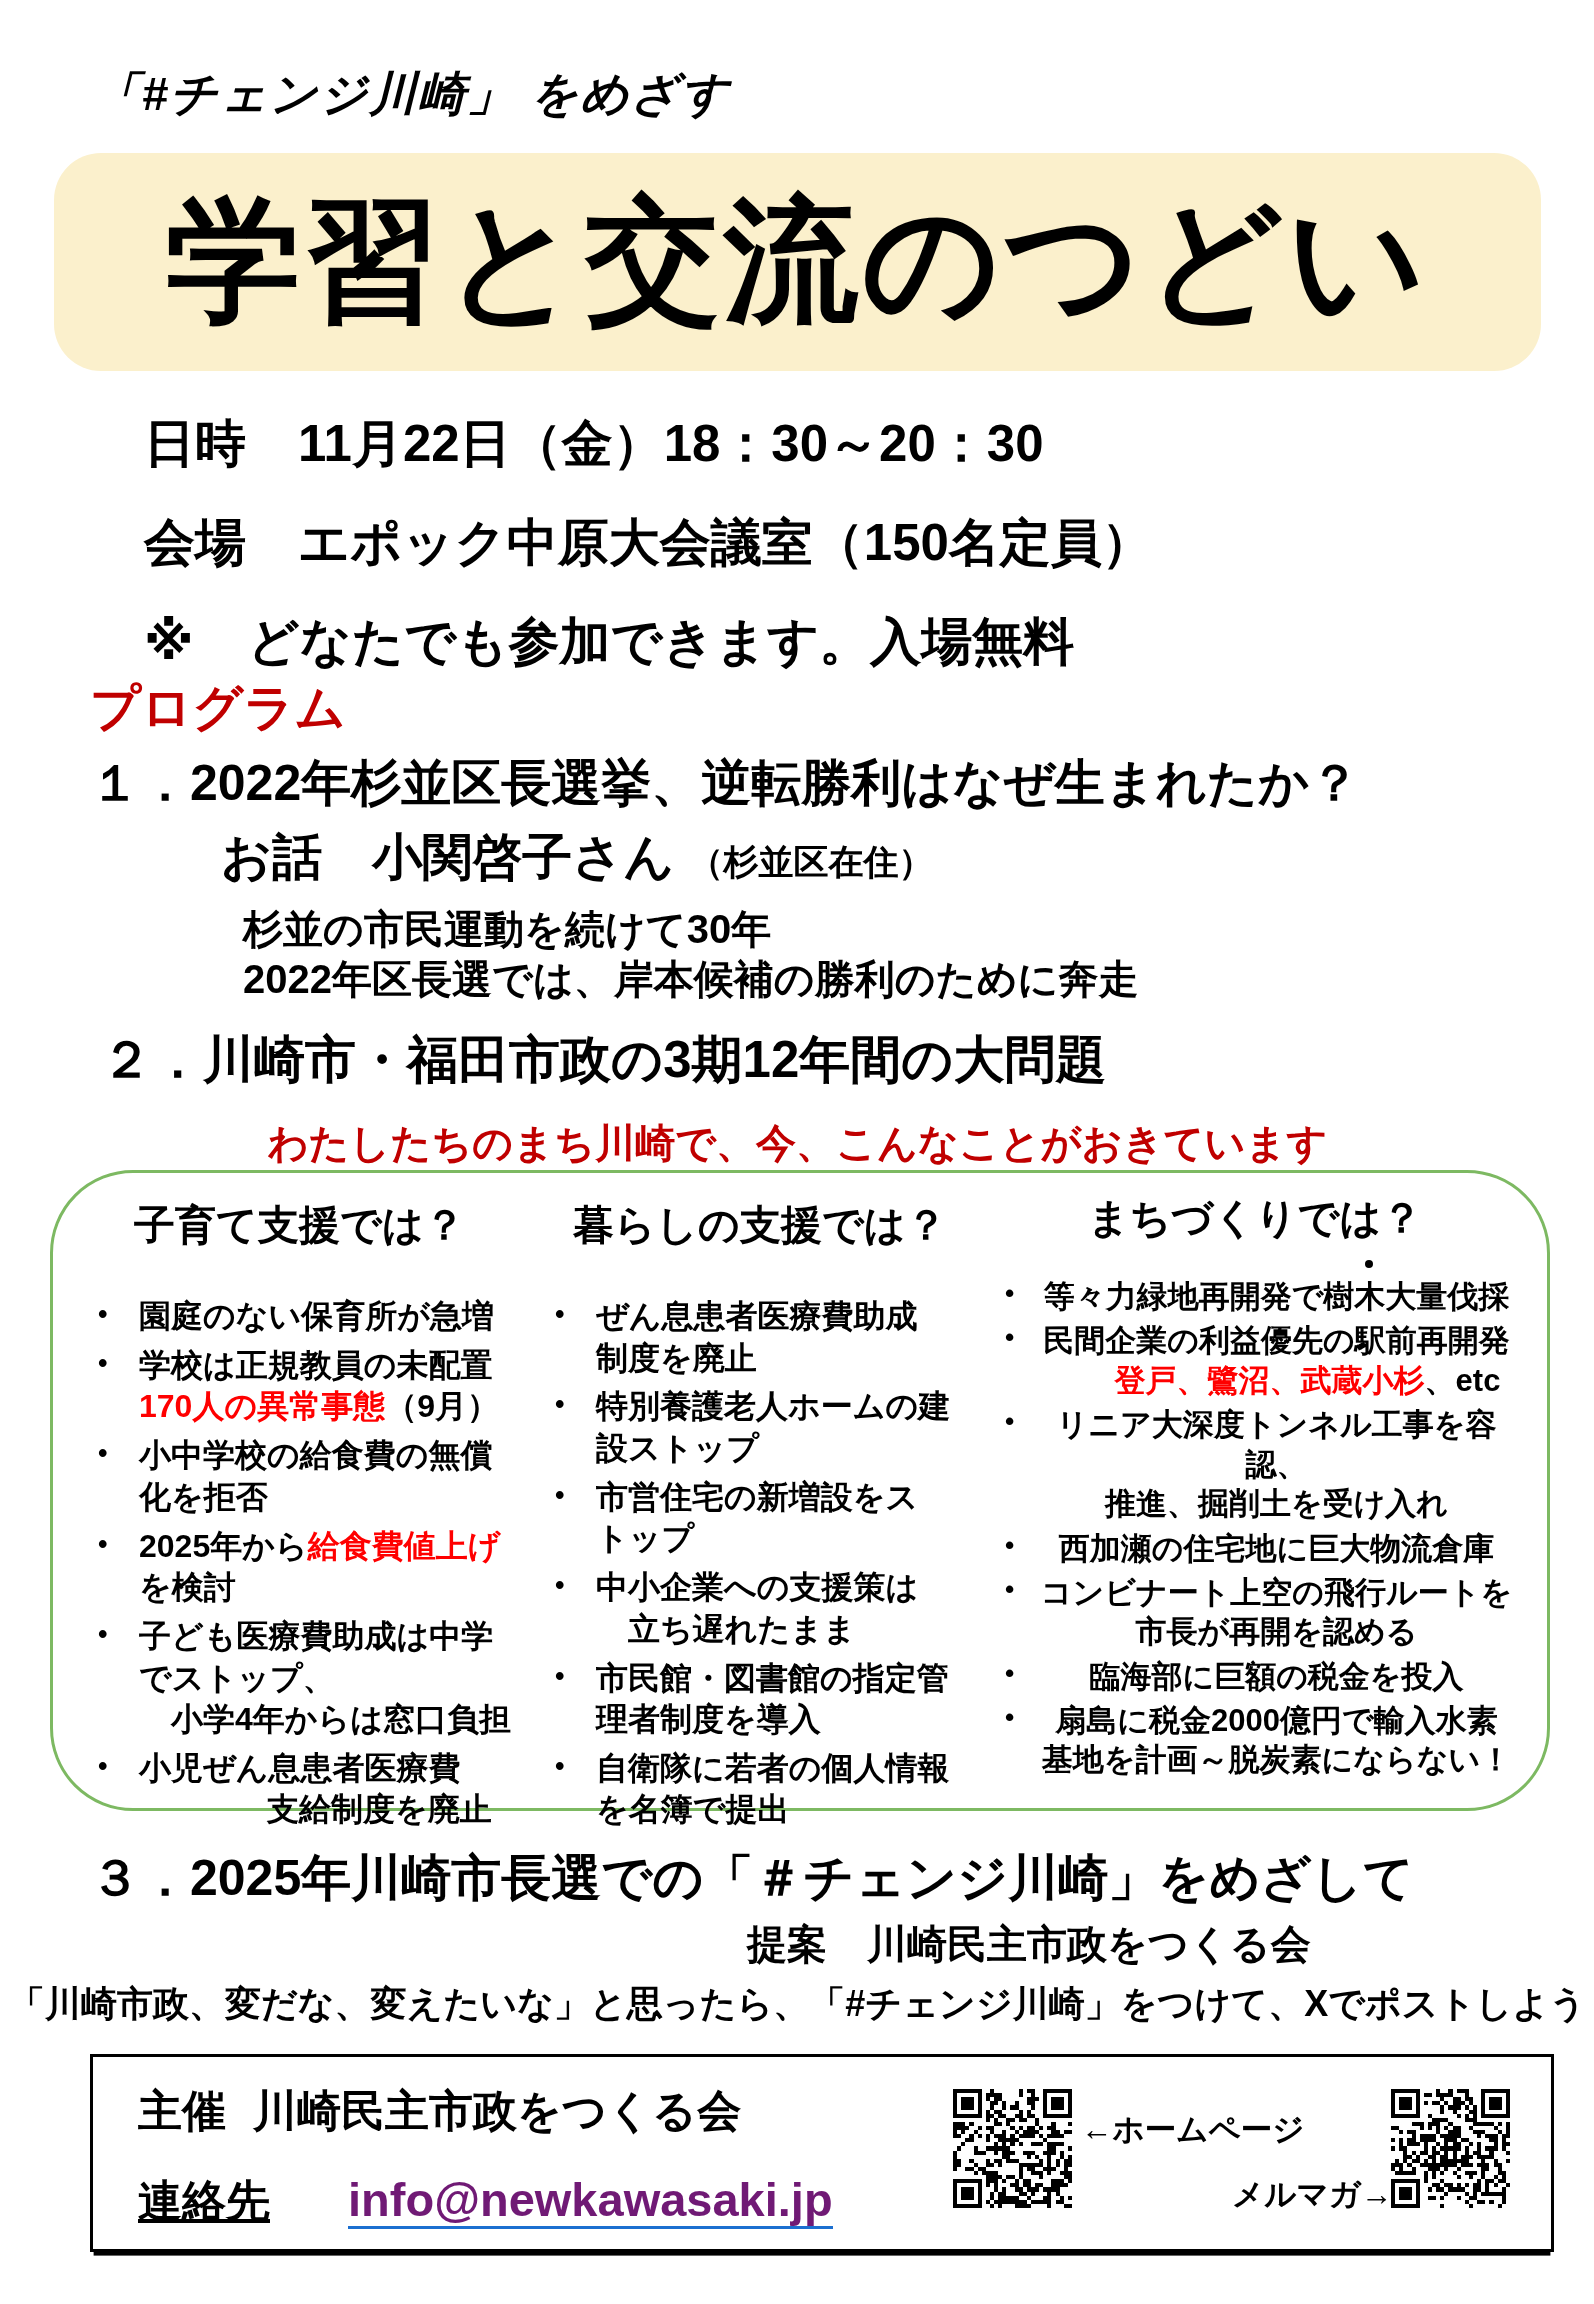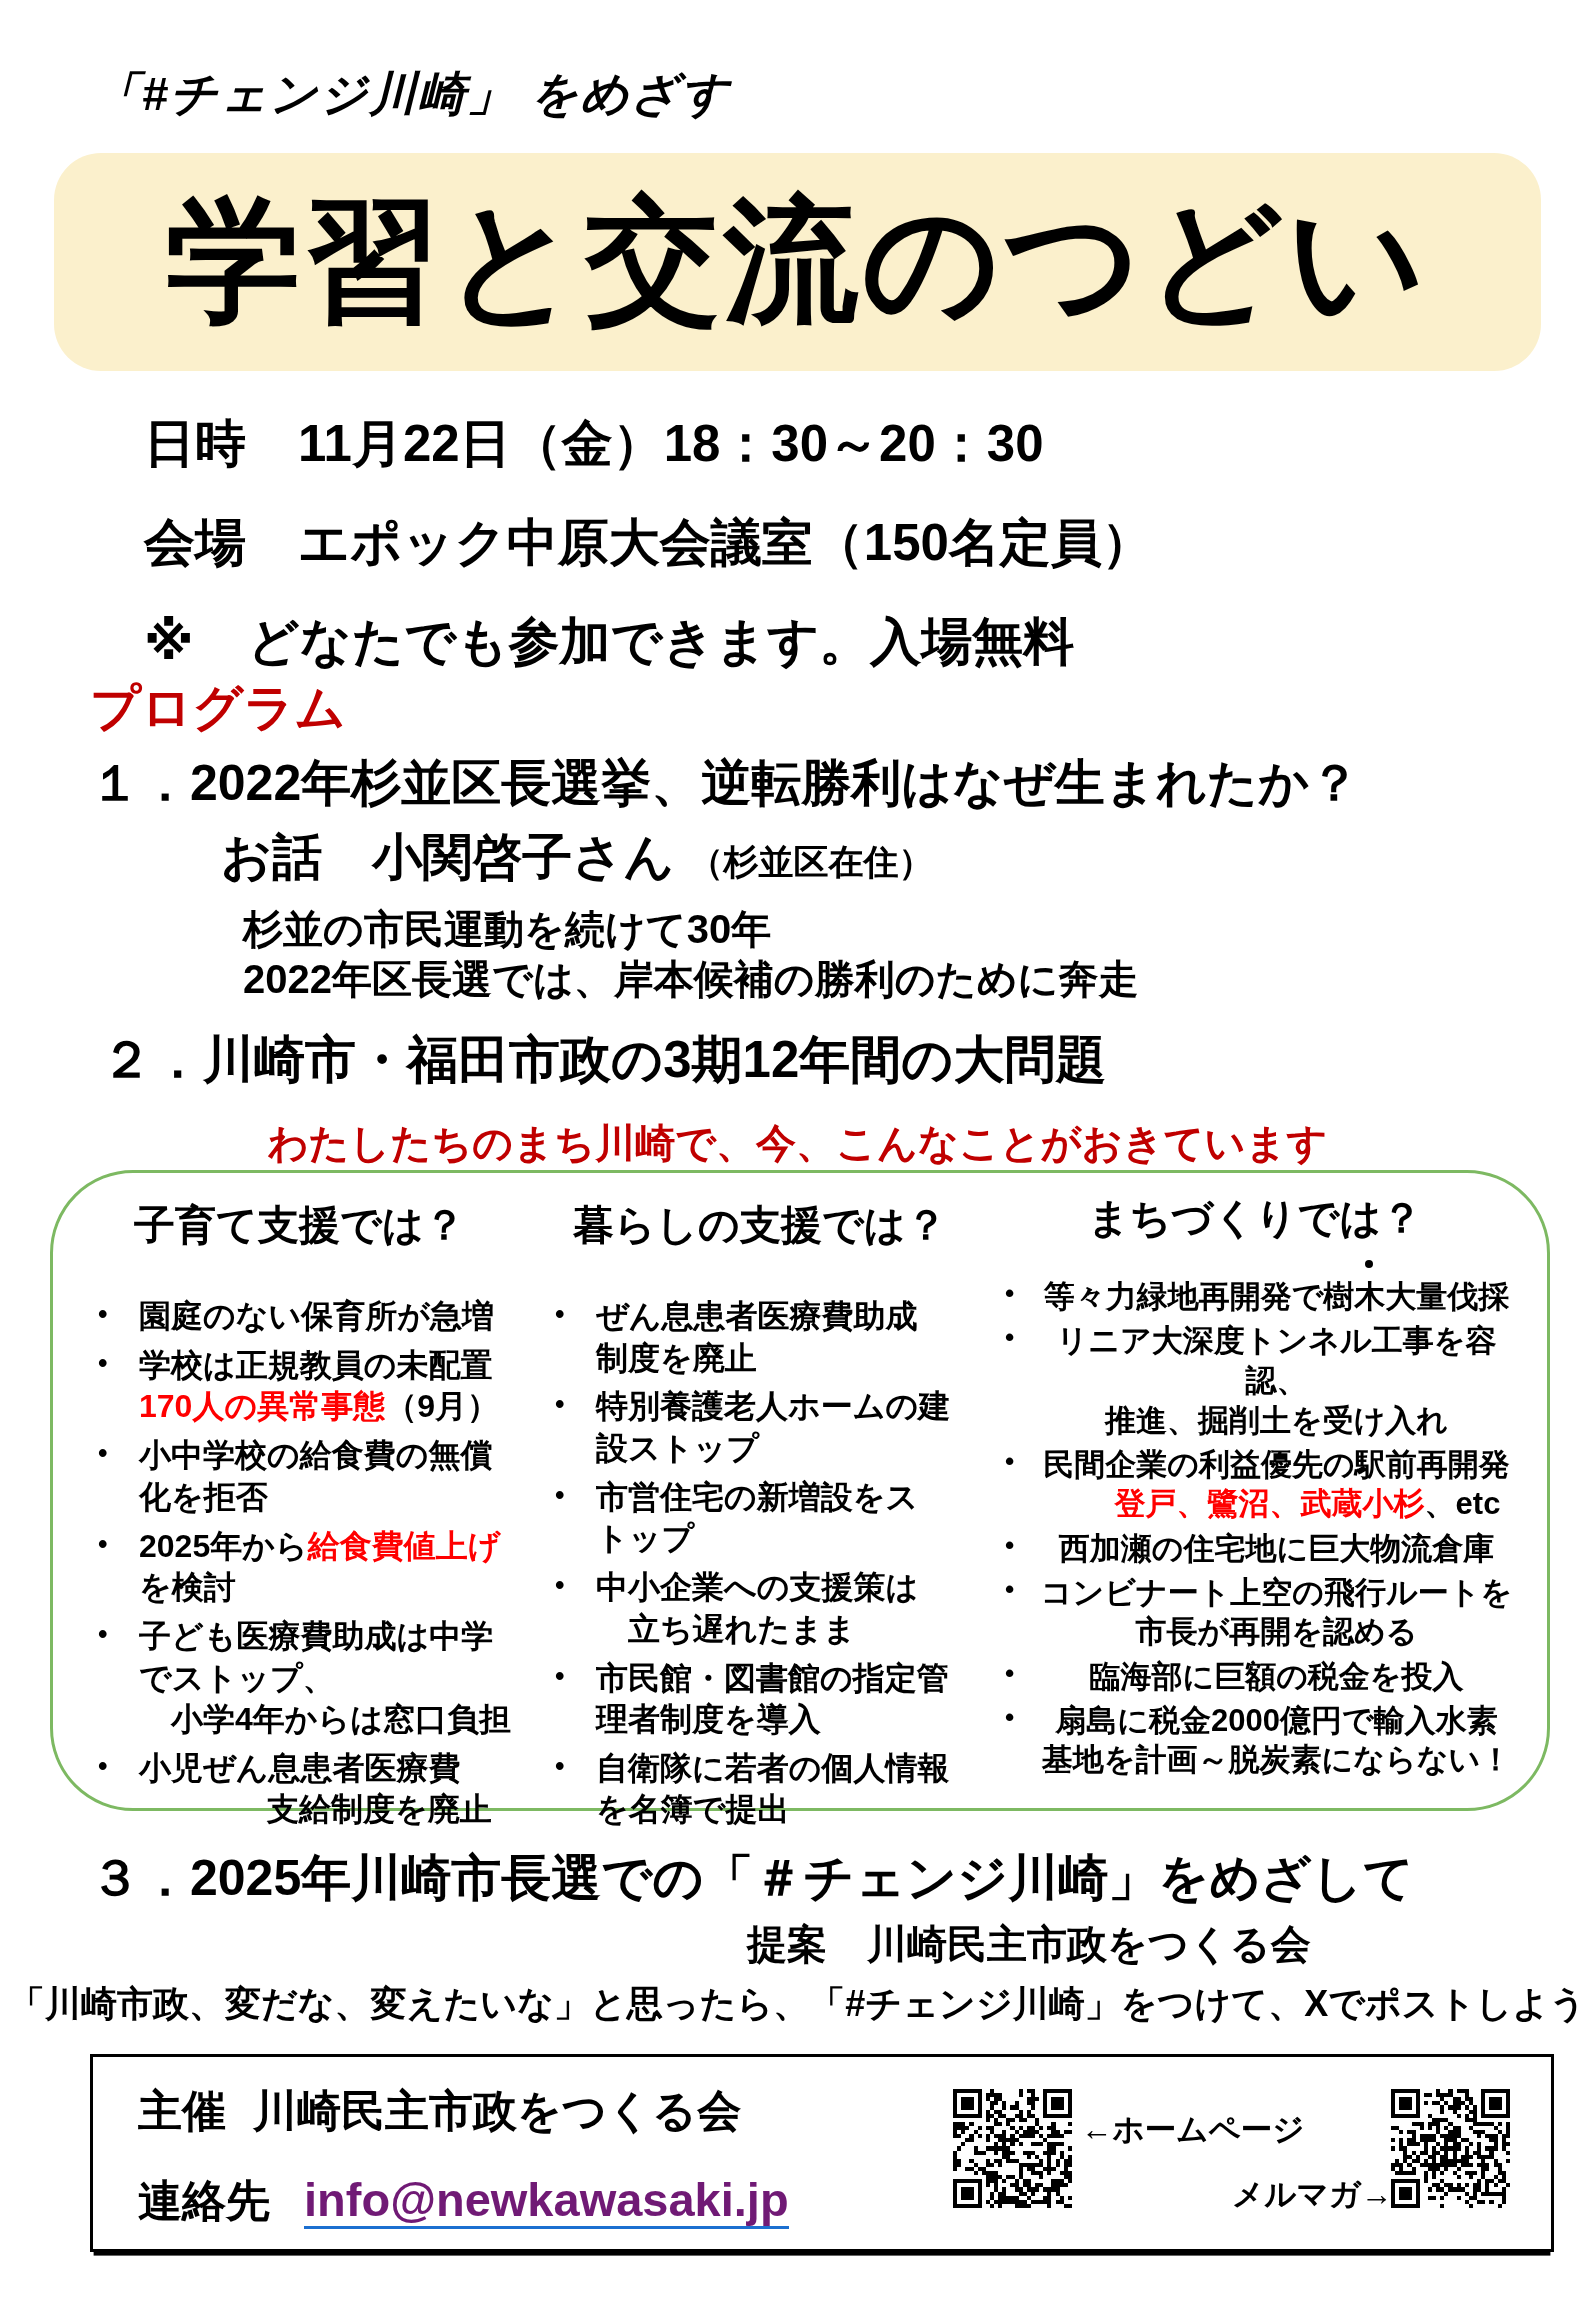--- a/index.html
+++ b/index.html
@@ -50,21 +50,21 @@
   
   #item3-title{left:90px;top:1845px;font-size:50px;font-weight:600;white-space:nowrap;}
   #item3-proposer{left:747px;top:1917px;font-size:40px;font-weight:600;white-space:nowrap;}
   #hashtag-line{left:0;top:1980px;width:100%;text-align:center;font-size:36px;font-weight:800;}
   
   #footer-box{left:90px;top:2054px;width:1458px;height:192px;border:3.6px solid #000;
     box-shadow:0 7.2px 0 -3.6px #000;}
   #organizer-row{position:absolute;left:45px;top:25px;font-size:44px;font-weight:600;white-space:nowrap;}
   #organizer-row .lbl{margin-right:27px;}
   #contact-row{position:absolute;left:45px;top:115px;font-size:44px;font-weight:600;white-space:nowrap;}
-  #contact-row .lbl{margin-right:34px;}
+  #contact-row .lbl{margin-right:78px;text-decoration:underline;}
   #email-link{color:#701a75;font-weight:800;text-decoration:none;border-bottom:3.6px solid #1B6FD0;font-size:47px;}
   .qr{position:absolute;width:119px;height:119px;top:32px;}
   #qr-home{left:860px;}
   #qr-mail{left:1298px;}
   #qr-home-label{position:absolute;left:988px;top:52px;font-size:31.5px;font-weight:600;white-space:nowrap;}
   #qr-mail-label{position:absolute;left:1139px;top:117px;font-size:31.5px;font-weight:600;white-space:nowrap;}
   .qr svg{width:100%;height:100%;display:block;}
 </style>
 </head>
 <body>
@@ -132,24 +132,24 @@
           <li><span>市民館・図書館の指定管
 理者制度を導入</span></li>
           <li><span>自衛隊に若者の個人情報
 を名簿で提出</span></li>
         </ul>
     </div>
     <div class="issue-col" id="col-2">
       <div class="issue-heading">まちづくりでは？</div>
       <ul class="issue-list">
           <li><span>等々力緑地再開発で樹木大量伐採</span></li>
+          <li><span>民間企業の利益優先の駅前再開発
+　　</span><span class="red">登戸、鷺沼、武蔵小杉</span><span>、etc</span></li>
           <li><span>リニア大深度トンネル工事を容認、
 推進、掘削土を受け入れ</span></li>
-          <li><span>民間企業の利益優先の駅前再開発
-　　</span><span class="red">登戸、鷺沼、武蔵小杉</span><span>、etc</span></li>
           <li><span>西加瀬の住宅地に巨大物流倉庫</span></li>
           <li><span>コンビナート上空の飛行ルートを
 市長が再開を認める</span></li>
           <li><span>臨海部に巨額の税金を投入</span></li>
           <li><span>扇島に税金2000億円で輸入水素
 基地を計画～脱炭素にならない！</span></li>
         </ul>
     </div>
   </div>
   <div class="abs" id="stray-dot"></div>

